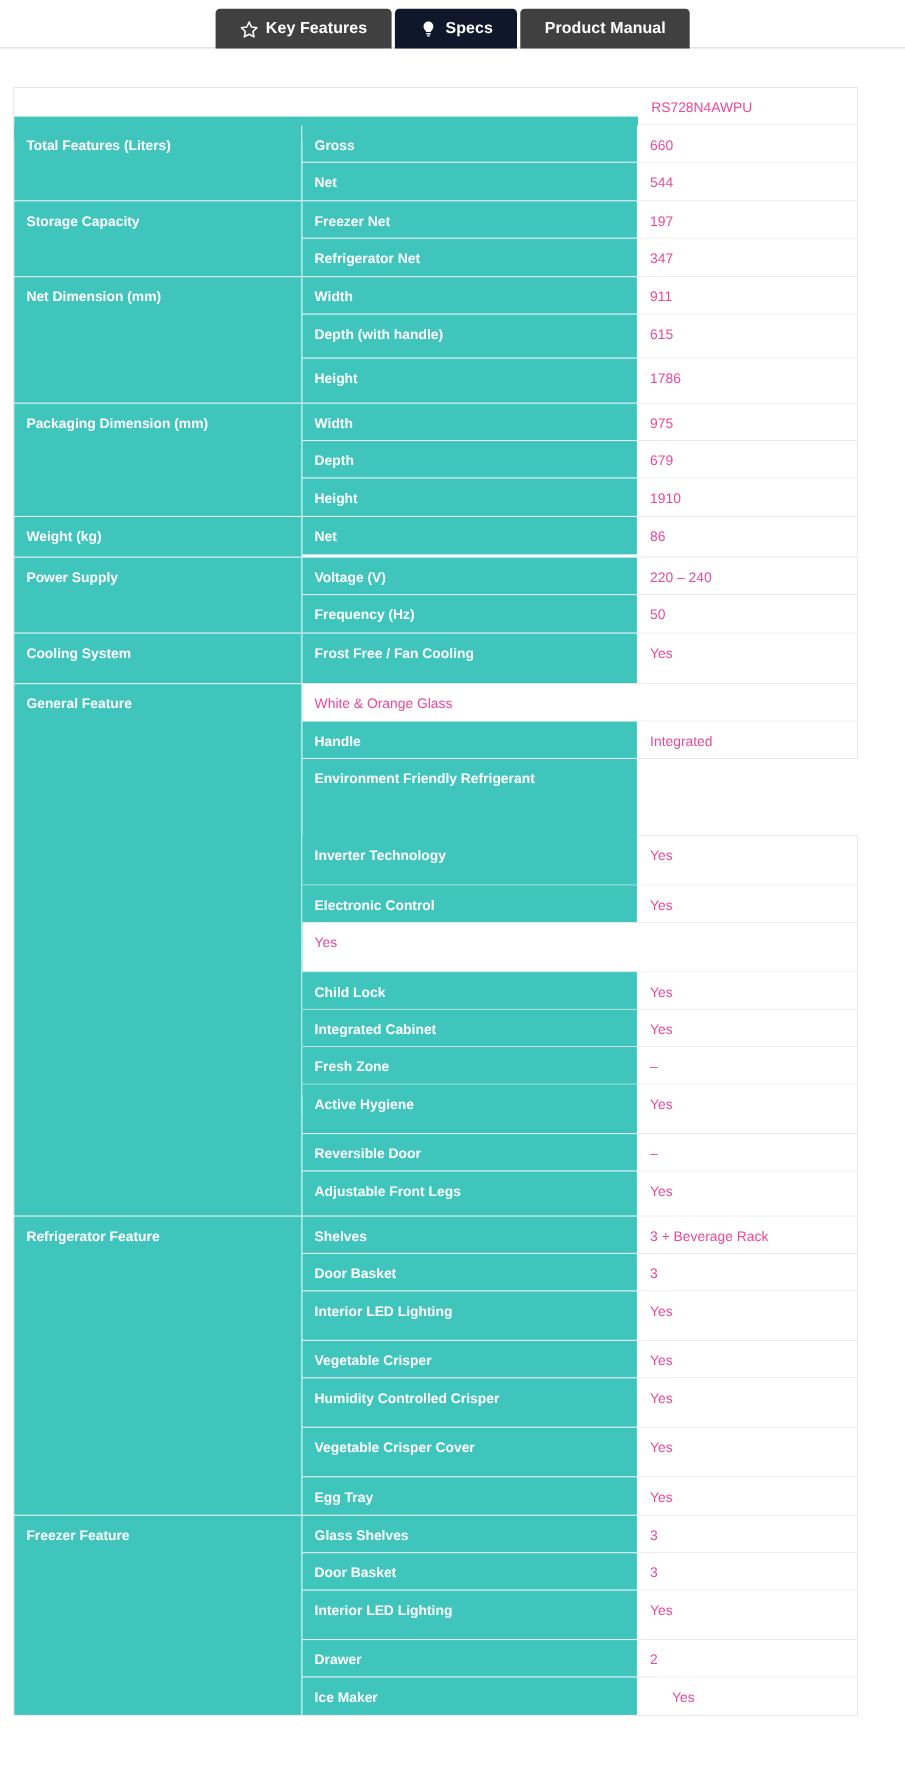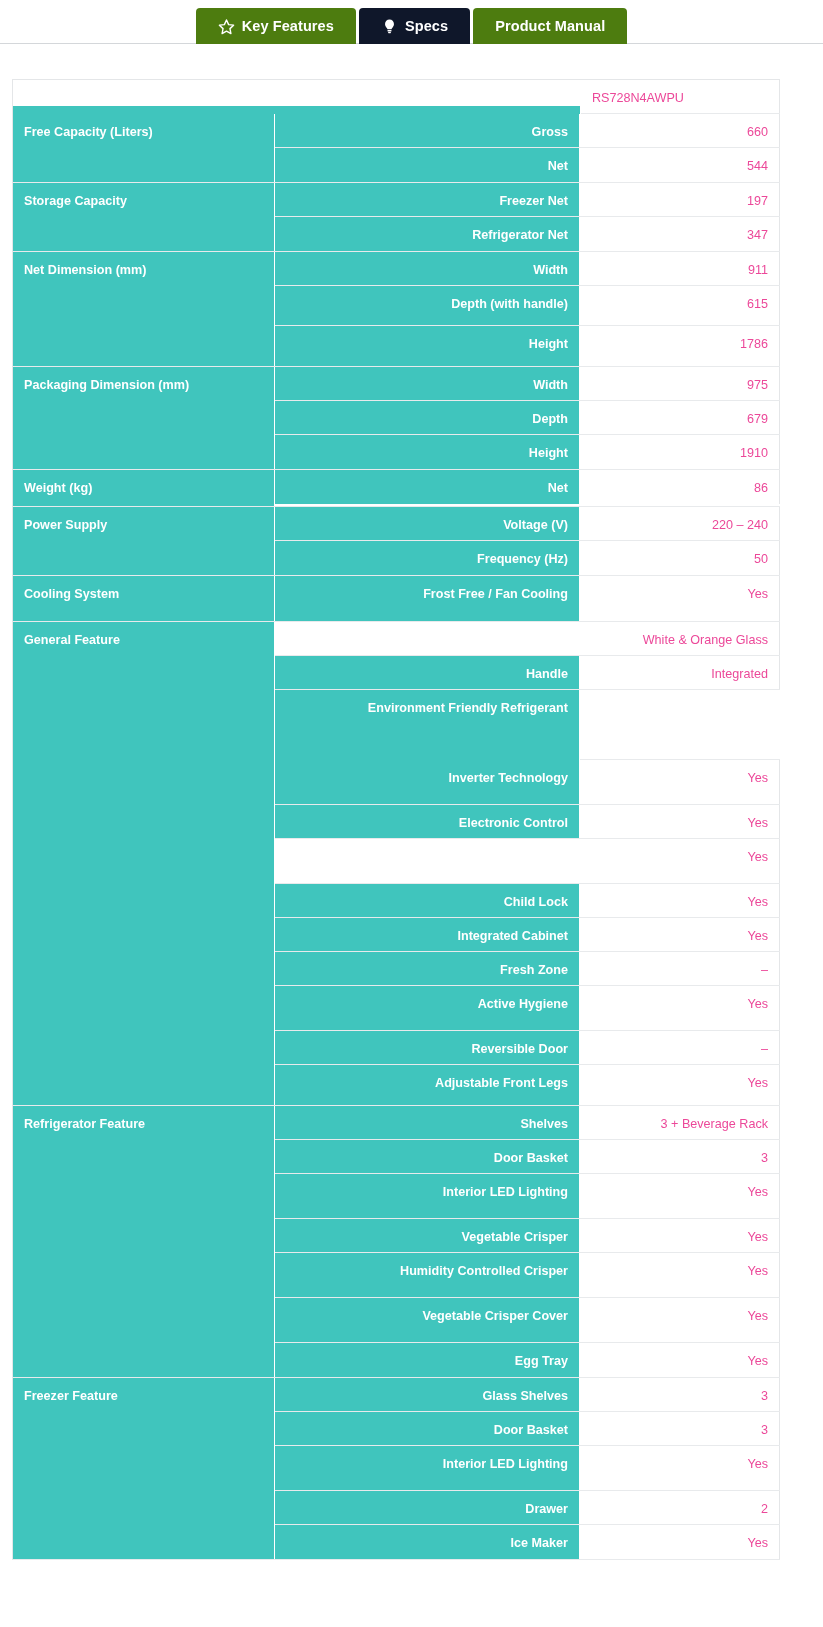--- a/index.html
+++ b/index.html
@@ -34,21 +34,21 @@
     background: #d4d7da;
   }
   .tab {
     height: 36px;
     display: flex;
     align-items: center;
     justify-content: center;
     gap: 7px;
     padding: 0 22px;
     border-radius: 4px 4px 0 0;
-    background: #4d7c0f;
+    background: #404040;
     color: #ffffff;
     font-size: 14.5px;
     font-weight: 700;
     letter-spacing: .1px;
     cursor: pointer;
     white-space: nowrap;
     position: relative;
     z-index: 2;
   }
   .tab.active { background: #0f172a; }
@@ -120,21 +120,20 @@
   }
   .group > .c1 {
     border-bottom: none;
     display: flex;
     align-items: flex-start;
   }
   .group .subcol {
     flex: 1 1 auto;
     display: flex;
     flex-direction: column;
-    text-align: right;
   }
   .group .subrow {
     display: flex;
     width: 100%;
     border-bottom: 1px solid #e8eaec;
   }
   .group .subrow:last-child { border-bottom: none; }
   .group .subrow > .c2 { padding-left: 11px; }
 </style>
 </head>
@@ -172,21 +171,21 @@
 
   <div class="table-wrap">
 
     <div class="srow" style="height:34px">
       <div class="cell c12">Model Name</div>
       <div class="cell c3">RS728N4AWPU</div>
     </div>
 
     <div id="groups-host">
         <div class="group">
-          <div class="cell c1">Free Capacity (Liters)</div>
+          <div class="cell c1">Total Features (Liters)</div>
           <div class="subcol">
             <div class="subrow" style="height: 34px;">
               <div class="cell c2">Gross</div>
               <div class="cell c3">660</div>
             </div>
             <div class="subrow" style="height: 34px;">
               <div class="cell c2">Net</div>
               <div class="cell c3">544</div>
             </div>
           </div>

